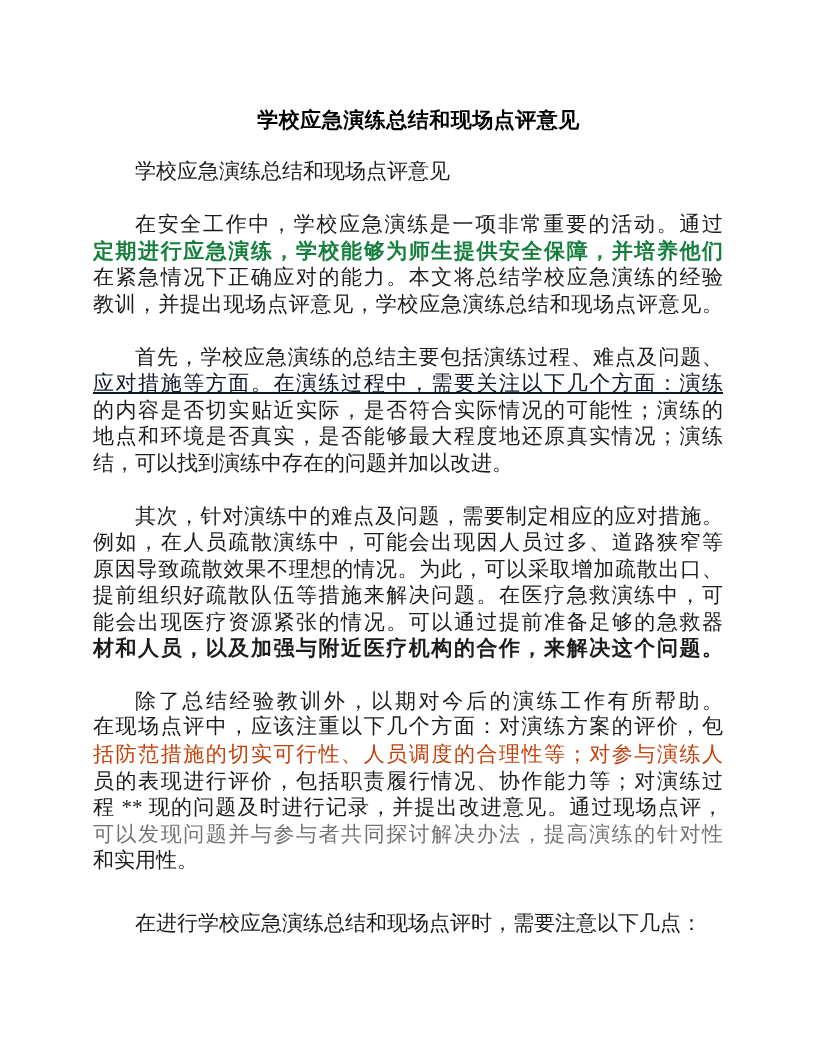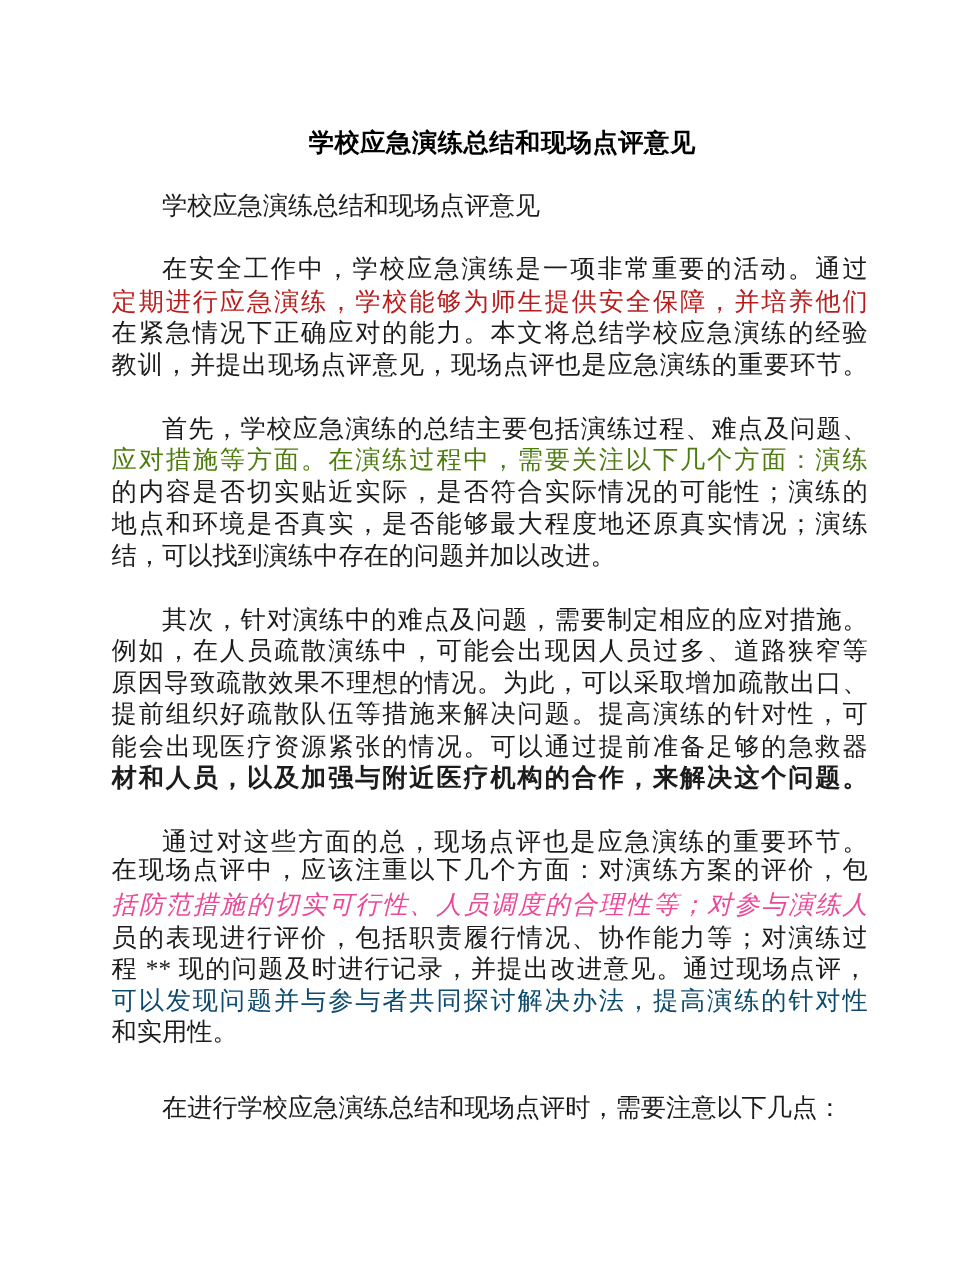--- a/index.html
+++ b/index.html
@@ -60,46 +60,46 @@
 
 <div class="page" style="background: rgb(255, 255, 255);">
   <div class="content">
     <h1 class="doc-title" style="color: rgb(0, 0, 0);">学校应急演练总结和现场点评意见</h1>
     <div>
         <div class="paragraph">
           <div class="line indent" style="color: rgb(28, 28, 28);">学校应急演练总结和现场点评意见</div>
         </div>
         <div class="paragraph">
           <div class="line fill indent" style="color: rgb(28, 28, 28);">在安全工作中，学校应急演练是一项非常重要的活动。通过</div>
-          <div class="line fill" style="color: #b91c1c;">定期进行应急演练，学校能够为师生提供安全保障，并培养他们</div>
+          <div class="line fill" style="color: #15803d; font-weight: bold;">定期进行应急演练，学校能够为师生提供安全保障，并培养他们</div>
           <div class="line fill" style="color: rgb(28, 28, 28);">在紧急情况下正确应对的能力。本文将总结学校应急演练的经验</div>
-          <div class="line fill" style="color: rgb(28, 28, 28);">教训，并提出现场点评意见，现场点评也是应急演练的重要环节。</div>
+          <div class="line fill" style="color: rgb(28, 28, 28);">教训，并提出现场点评意见，学校应急演练总结和现场点评意见。</div>
         </div>
         <div class="paragraph">
           <div class="line fill indent" style="color: rgb(28, 28, 28);">首先，学校应急演练的总结主要包括演练过程、难点及问题、</div>
-          <div class="line fill" style="color: #4d7c0f;">应对措施等方面。在演练过程中，需要关注以下几个方面：演练</div>
+          <div class="line fill" style="color: #0f172a; text-decoration: underline;">应对措施等方面。在演练过程中，需要关注以下几个方面：演练</div>
           <div class="line fill" style="color: rgb(28, 28, 28);">的内容是否切实贴近实际，是否符合实际情况的可能性；演练的</div>
           <div class="line fill" style="color: rgb(28, 28, 28);">地点和环境是否真实，是否能够最大程度地还原真实情况；演练</div>
           <div class="line" style="color: rgb(28, 28, 28);">结，可以找到演练中存在的问题并加以改进。</div>
         </div>
         <div class="paragraph">
           <div class="line fill indent" style="color: rgb(28, 28, 28);">其次，针对演练中的难点及问题，需要制定相应的应对措施。</div>
           <div class="line fill" style="color: rgb(28, 28, 28);">例如，在人员疏散演练中，可能会出现因人员过多、道路狭窄等</div>
           <div class="line fill" style="color: rgb(28, 28, 28);">原因导致疏散效果不理想的情况。为此，可以采取增加疏散出口、</div>
-          <div class="line fill" style="color: rgb(28, 28, 28);">提前组织好疏散队伍等措施来解决问题。提高演练的针对性，可</div>
+          <div class="line fill" style="color: rgb(28, 28, 28);">提前组织好疏散队伍等措施来解决问题。在医疗急救演练中，可</div>
           <div class="line fill" style="color: rgb(28, 28, 28);">能会出现医疗资源紧张的情况。可以通过提前准备足够的急救器</div>
           <div class="line fill" style="color: rgb(28, 28, 28); font-weight: bold;">材和人员，以及加强与附近医疗机构的合作，来解决这个问题。</div>
         </div>
         <div class="paragraph">
-          <div class="line fill indent" style="color: rgb(28, 28, 28);">通过对这些方面的总，现场点评也是应急演练的重要环节。</div>
+          <div class="line fill indent" style="color: rgb(28, 28, 28);">除了总结经验教训外，以期对今后的演练工作有所帮助。</div>
           <div class="line fill" style="color: rgb(28, 28, 28); font-family: Liberation Mono, monospace;">在现场点评中，应该注重以下几个方面：对演练方案的评价，包</div>
-          <div class="line fill" style="color: #ec4899; font-style: italic;">括防范措施的切实可行性、人员调度的合理性等；对参与演练人</div>
+          <div class="line fill" style="color: #c2410c;">括防范措施的切实可行性、人员调度的合理性等；对参与演练人</div>
           <div class="line fill" style="color: rgb(28, 28, 28);">员的表现进行评价，包括职责履行情况、协作能力等；对演练过</div>
           <div class="line fill" style="color: rgb(28, 28, 28);">程 ** 现的问题及时进行记录，并提出改进意见。通过现场点评，</div>
-          <div class="line fill" style="color: #0c4a6e;">可以发现问题并与参与者共同探讨解决办法，提高演练的针对性</div>
+          <div class="line fill" style="color: #737373;">可以发现问题并与参与者共同探讨解决办法，提高演练的针对性</div>
           <div class="line" style="color: rgb(28, 28, 28);">和实用性。</div>
         </div>
         <div class="paragraph">
           <div class="line indent" style="color: rgb(28, 28, 28);">在进行学校应急演练总结和现场点评时，需要注意以下几点：</div>
         </div>
       </div>
   </div>
 </div>
 
 </body></html>

